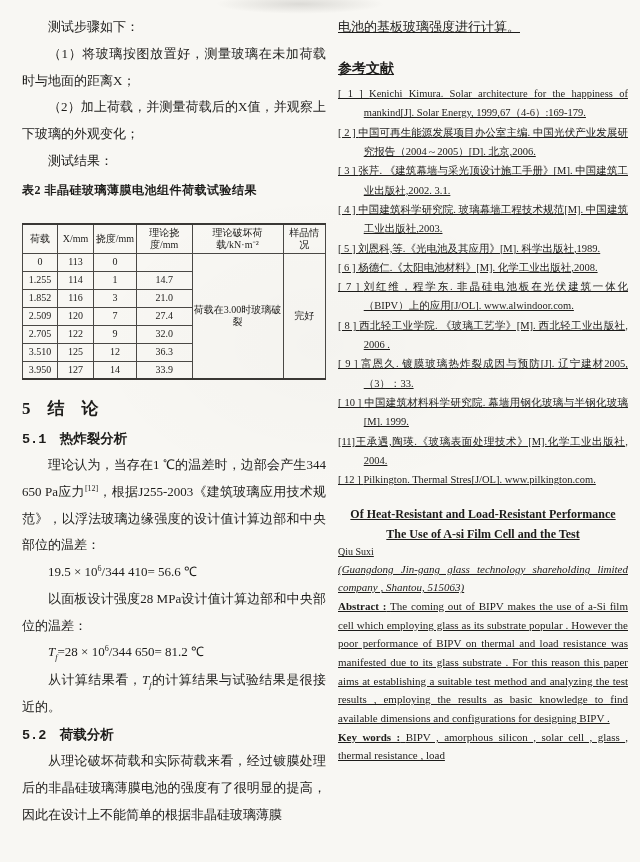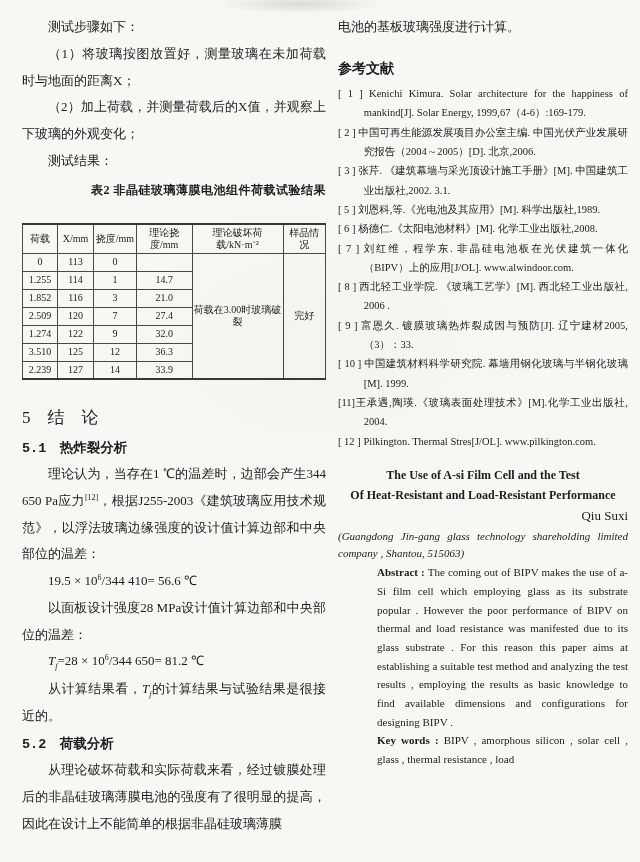--- a/index.html
+++ b/index.html
@@ -9,67 +9,67 @@
     position:relative; width:640px; height:862px; overflow:hidden;
     background:#f8f7f3;
     background-image:
       radial-gradient(ellipse 120px 14px at 300px 4px, rgba(90,88,84,.18), rgba(0,0,0,0) 70%),
       radial-gradient(ellipse 300px 200px at 50% 40%, rgba(0,0,0,.015), rgba(0,0,0,0) 80%);
     color:#1d1c1a;
     padding:14px 12px 0 22px;
     display:flex; gap:12px;
   }
   .col-left  { width:304px; flex:0 0 304px; }
-  .col-right { width:290px; flex:0 0 290px; }
+  .col-right { width:290px; flex:0 0 290px;text-decoration:underline; }
 
   
   .body-p {
     font-size:13px; line-height:2.06; text-align:justify;
   }
   .indent { text-indent:2em; }
   .formula { font-size:13px; line-height:2.06; padding-left:2em; }
   .it { font-style:italic; }
   sup.small { font-size:8px; }
   sub.small { font-size:8px; }
 
   .tbl-caption {
-    font-size:12px; font-weight:bold; text-align:right;
+    font-size:12px; font-weight:bold; text-align:left;
     margin-top:7px; margin-bottom:13px; letter-spacing:.5px;
   }
   table.load-tbl {
     width:100%; border-collapse:collapse; table-layout:fixed;
     font-size:10px; line-height:1.2;
     border-top:2px solid #3a3835; border-bottom:2px solid #3a3835;margin-top:24px;
   }
   table.load-tbl th, table.load-tbl td {
     border:1px solid #4a4845; text-align:center; vertical-align:middle;
     padding:2px 1px; height:18px; font-weight:normal;
     overflow:hidden;
   }
   table.load-tbl th { height:22px; }
   .c1{width:11.5%} .c2{width:12%} .c3{width:14%} .c4{width:18.5%} .c5{width:30%} .c6{width:14%}
 
-  .sec-h1 { font-size:17px; font-weight:normal; margin:26px 0 10px 0; }
+  .sec-h1 { font-size:17px; font-weight:bold; margin:17px 0 10px 0; }
   .sec-h2 { font-size:13.5px; font-weight:bold; margin:6px 0 4px 0;font-family:Liberation Mono, monospace; }
 
   
   .cont-p { font-size:13px; line-height:2.0; text-align:justify; }
   .ref-head { font-size:14px; font-weight:bold; margin:20px 0 6px 0; }
   ul.refs { list-style:none; }
   ul.refs li {
     font-size:10.5px; line-height:1.84; text-align:justify;
     padding-left:2.45em; text-indent:-2.45em;
   }
   .ref-label { white-space:pre; }
 
   .eng { margin-top:14px; }
   .eng-title { font-size:12px; font-weight:bold; text-align:center; line-height:1.7; white-space:nowrap; }
-  .eng-author { font-size:13px; text-align:right; line-height:1.6; }
+  .eng-author { font-size:10px; text-align:left; line-height:1.6; }
   .eng-affil { font-size:11px; font-style:italic; text-align:justify; line-height:1.62; margin-top:1px; }
-  .eng-abs { font-size:11px; text-align:justify; line-height:1.7;margin-left:39px; }
+  .eng-abs { font-size:11px; text-align:justify; line-height:1.7; }
   .bold { font-weight:bold; font-style:normal; }
 </style>
 </head>
 <body>
 
 <div class="sheet">
 
   <div class="col-left">
 
     <p class="body-p indent">测试步骤如下：</p>
@@ -111,33 +111,33 @@
           <td>3</td>
           <td>21.0</td>
         </tr>
         <tr>
           <td>2.509</td>
           <td>120</td>
           <td>7</td>
           <td>27.4</td>
         </tr>
         <tr>
-          <td>1.274</td>
+          <td>2.705</td>
           <td>122</td>
           <td>9</td>
           <td>32.0</td>
         </tr>
         <tr>
           <td>3.510</td>
           <td>125</td>
           <td>12</td>
           <td>36.3</td>
         </tr>
         <tr>
-          <td>2.239</td>
+          <td>3.950</td>
           <td>127</td>
           <td>14</td>
           <td>33.9</td>
         </tr>
       </tbody>
     </table>
 
     <h1 class="sec-h1">5　结　论</h1>
     <h2 class="sec-h2">5.1　热炸裂分析</h2>
 
@@ -158,32 +158,33 @@
   <div class="col-right">
 
     <p class="cont-p">电池的基板玻璃强度进行计算。</p>
 
     <div class="ref-head">参考文献</div>
 
     <ul class="refs">
       <li><span class="ref-label">[ 1 ] </span><span>Kenichi Kimura.  Solar architecture for the happiness of mankind[J]. Solar Energy, 1999,67（4-6）:169-179.</span></li>
       <li><span class="ref-label">[ 2 ] </span><span>中国可再生能源发展项目办公室主编.  中国光伏产业发展研究报告（2004～2005）[D].  北京,2006.</span></li>
       <li><span class="ref-label">[ 3 ] </span><span>张芹.  《建筑幕墙与采光顶设计施工手册》[M].  中国建筑工业出版社,2002.  3.1.</span></li>
+      <li><span class="ref-label">[ 4 ] </span><span>中国建筑科学研究院. 玻璃幕墙工程技术规范[M].  中国建筑工业出版社,2003.</span></li>
       <li><span class="ref-label">[ 5 ] </span><span>刘恩科,等.《光电池及其应用》[M].  科学出版社,1989.</span></li>
       <li><span class="ref-label">[ 6 ] </span><span>杨德仁.《太阳电池材料》[M].  化学工业出版社,2008.</span></li>
       <li><span class="ref-label">[ 7 ] </span><span>刘红维，程学东.  非晶硅电池板在光伏建筑一体化（BIPV）上的应用[J/OL].  www.alwindoor.com.</span></li>
       <li><span class="ref-label">[ 8 ] </span><span>西北轻工业学院. 《玻璃工艺学》[M].  西北轻工业出版社, 2006 .</span></li>
       <li><span class="ref-label">[ 9 ] </span><span>富恩久. 镀膜玻璃热炸裂成因与预防[J]. 辽宁建材2005,（3）：33.</span></li>
       <li><span class="ref-label">[ 10 ] </span><span>中国建筑材料科学研究院.  幕墙用钢化玻璃与半钢化玻璃[M].  1999.</span></li>
       <li><span class="ref-label">[11]</span><span>王承遇,陶瑛.《玻璃表面处理技术》[M].化学工业出版社, 2004.</span></li>
       <li><span class="ref-label">[ 12 ] </span><span>Pilkington.  Thermal Stres[J/OL].  www.pilkington.com.</span></li>
     </ul>
 
     <div class="eng">
+      <div class="eng-title">Of Heat-Resistant and Load-Resistant Performance</div>
       <div class="eng-title">The Use of A-si Film Cell and the Test</div>
-      <div class="eng-title">Of Heat-Resistant and Load-Resistant Performance</div>
       <div class="eng-author">Qiu Suxi</div>
       <div class="eng-affil">(Guangdong Jin-gang glass technology shareholding limited company , Shantou, 515063)</div>
       <p class="eng-abs"><span class="bold">Abstract :</span> <span>The coming out of BIPV makes the use of a-Si film cell which employing glass as its substrate popular . However the poor performance of BIPV on thermal and load resistance was manifested due to its glass substrate . For this reason this paper aims at establishing a suitable test method and analyzing the test results , employing the results as basic knowledge to find available dimensions and configurations for designing BIPV .</span></p>
       <p class="eng-abs"><span class="bold">Key words :</span> <span>BIPV , amorphous silicon , solar cell , glass , thermal resistance , load</span></p>
     </div>
   </div>
 </div>
 
 </body></html>

